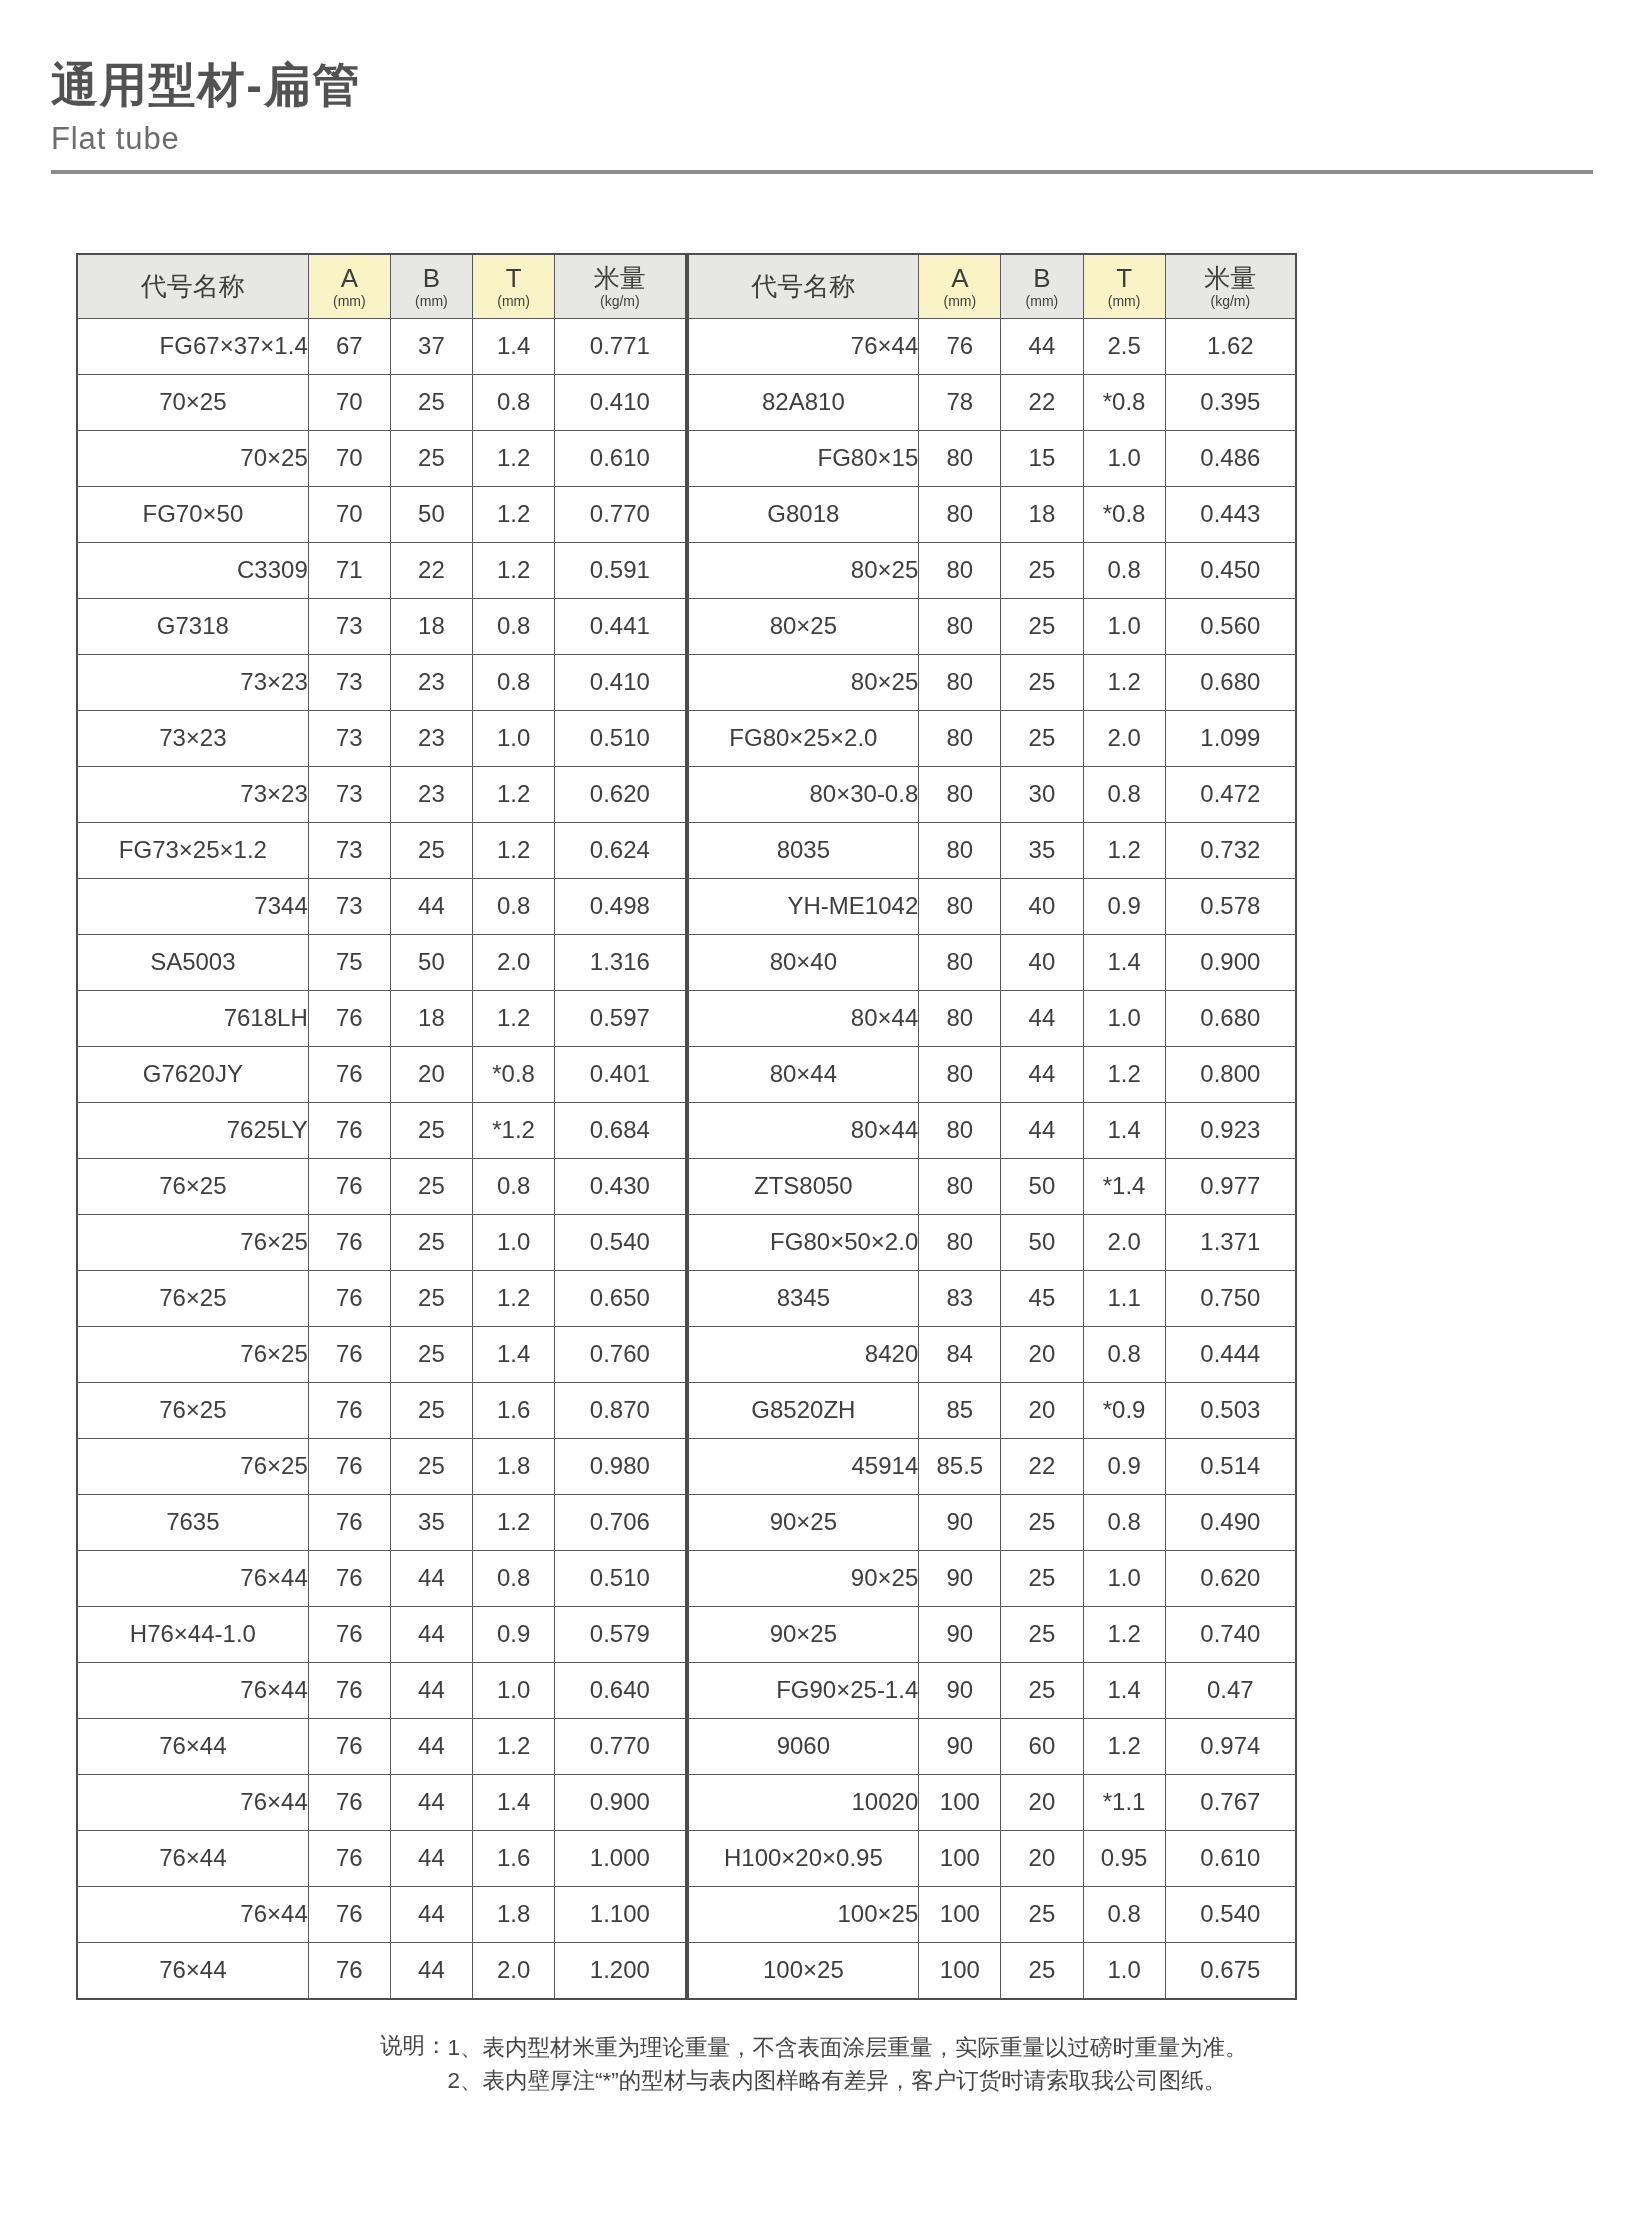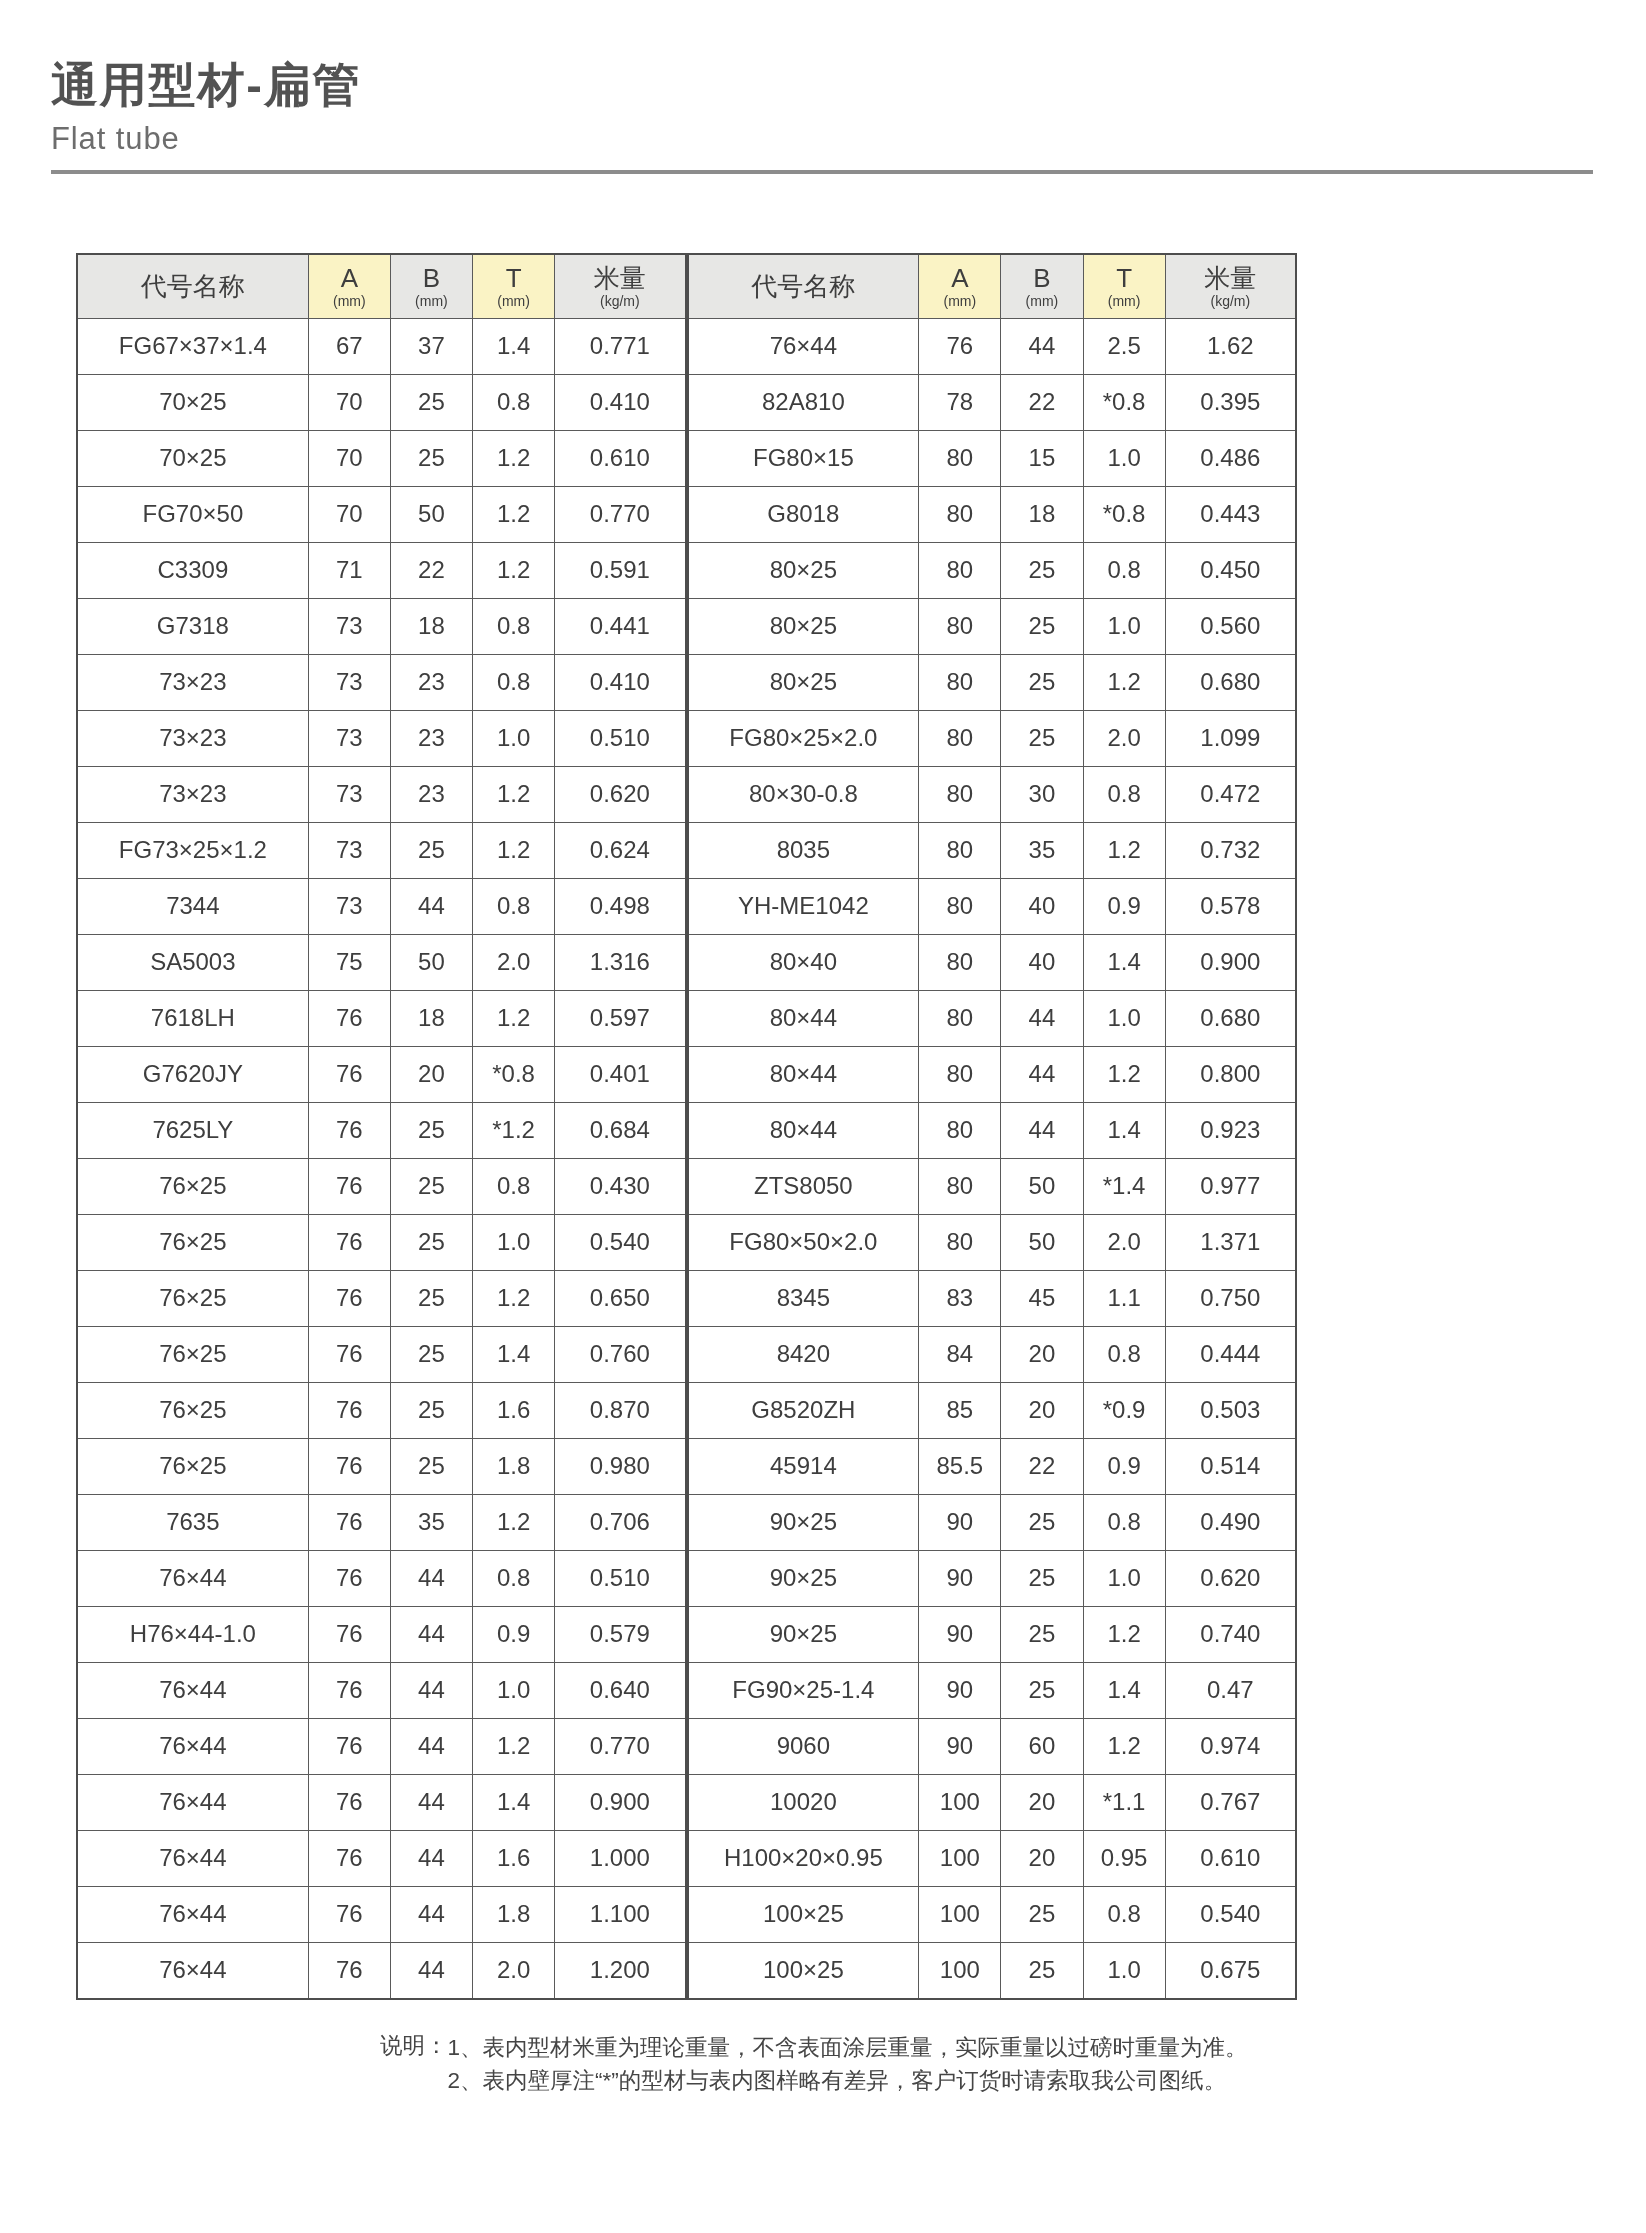--- a/index.html
+++ b/index.html
@@ -68,21 +68,21 @@
     height: 55px;
     font-size: 24px;
     background: #ffffff;
     color: #3e3e3e;
   }
   .h-main { font-size: 26px; line-height: 1.1; }
   .h-sub  { font-size: 14px; line-height: 1.05; margin-top: 1.8px; }
   .h-single { font-size: 26px; }
   .bg-gray   { background: #E7E7E5; }
   .bg-yellow { background: #FAF3C5; }
-  td.name-yellow { background: #FAF3C5; }
+  td.name-yellow { background: #FAF3C5; text-align: right; }
   td.name-gray   { background: #E7E7E5; }
   .notes {
     display: flex;
     margin-top: 31px;
     margin-left: 329px;
     font-size: 22.5px;
     color: #454545;
     line-height: 1.5;
   }
   .notes-label { white-space: nowrap; font-family: Liberation Mono, monospace; }

